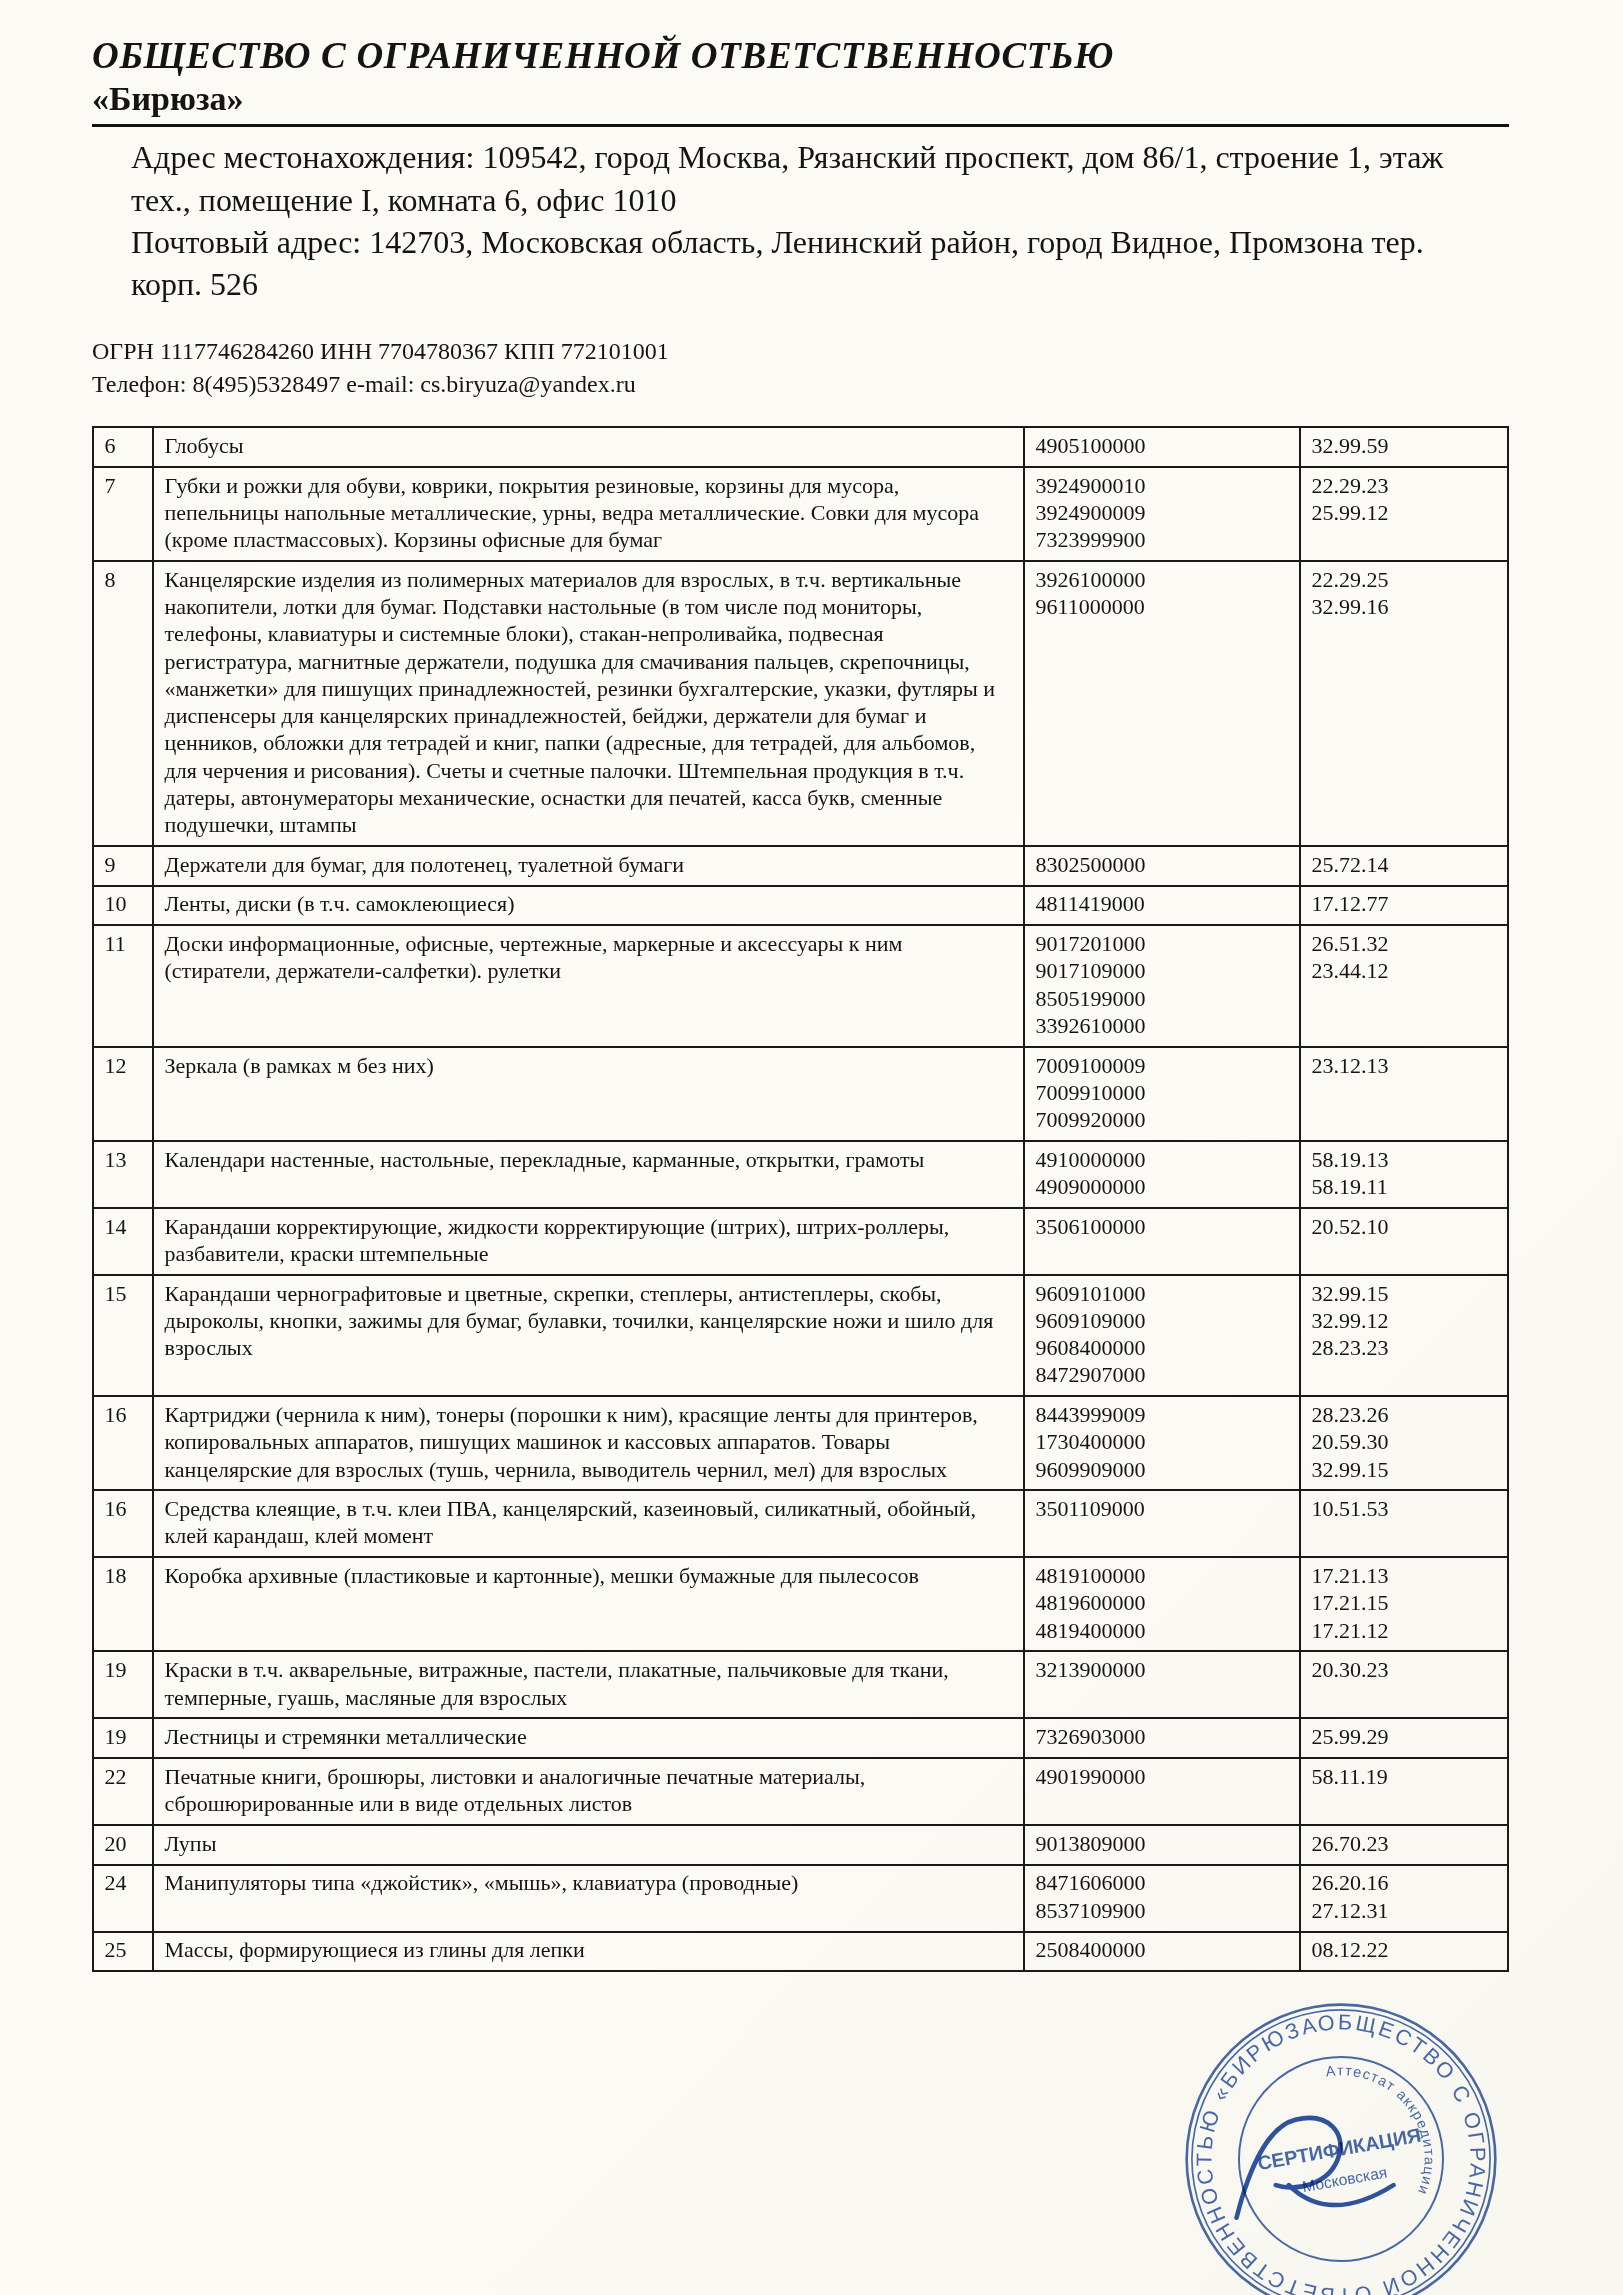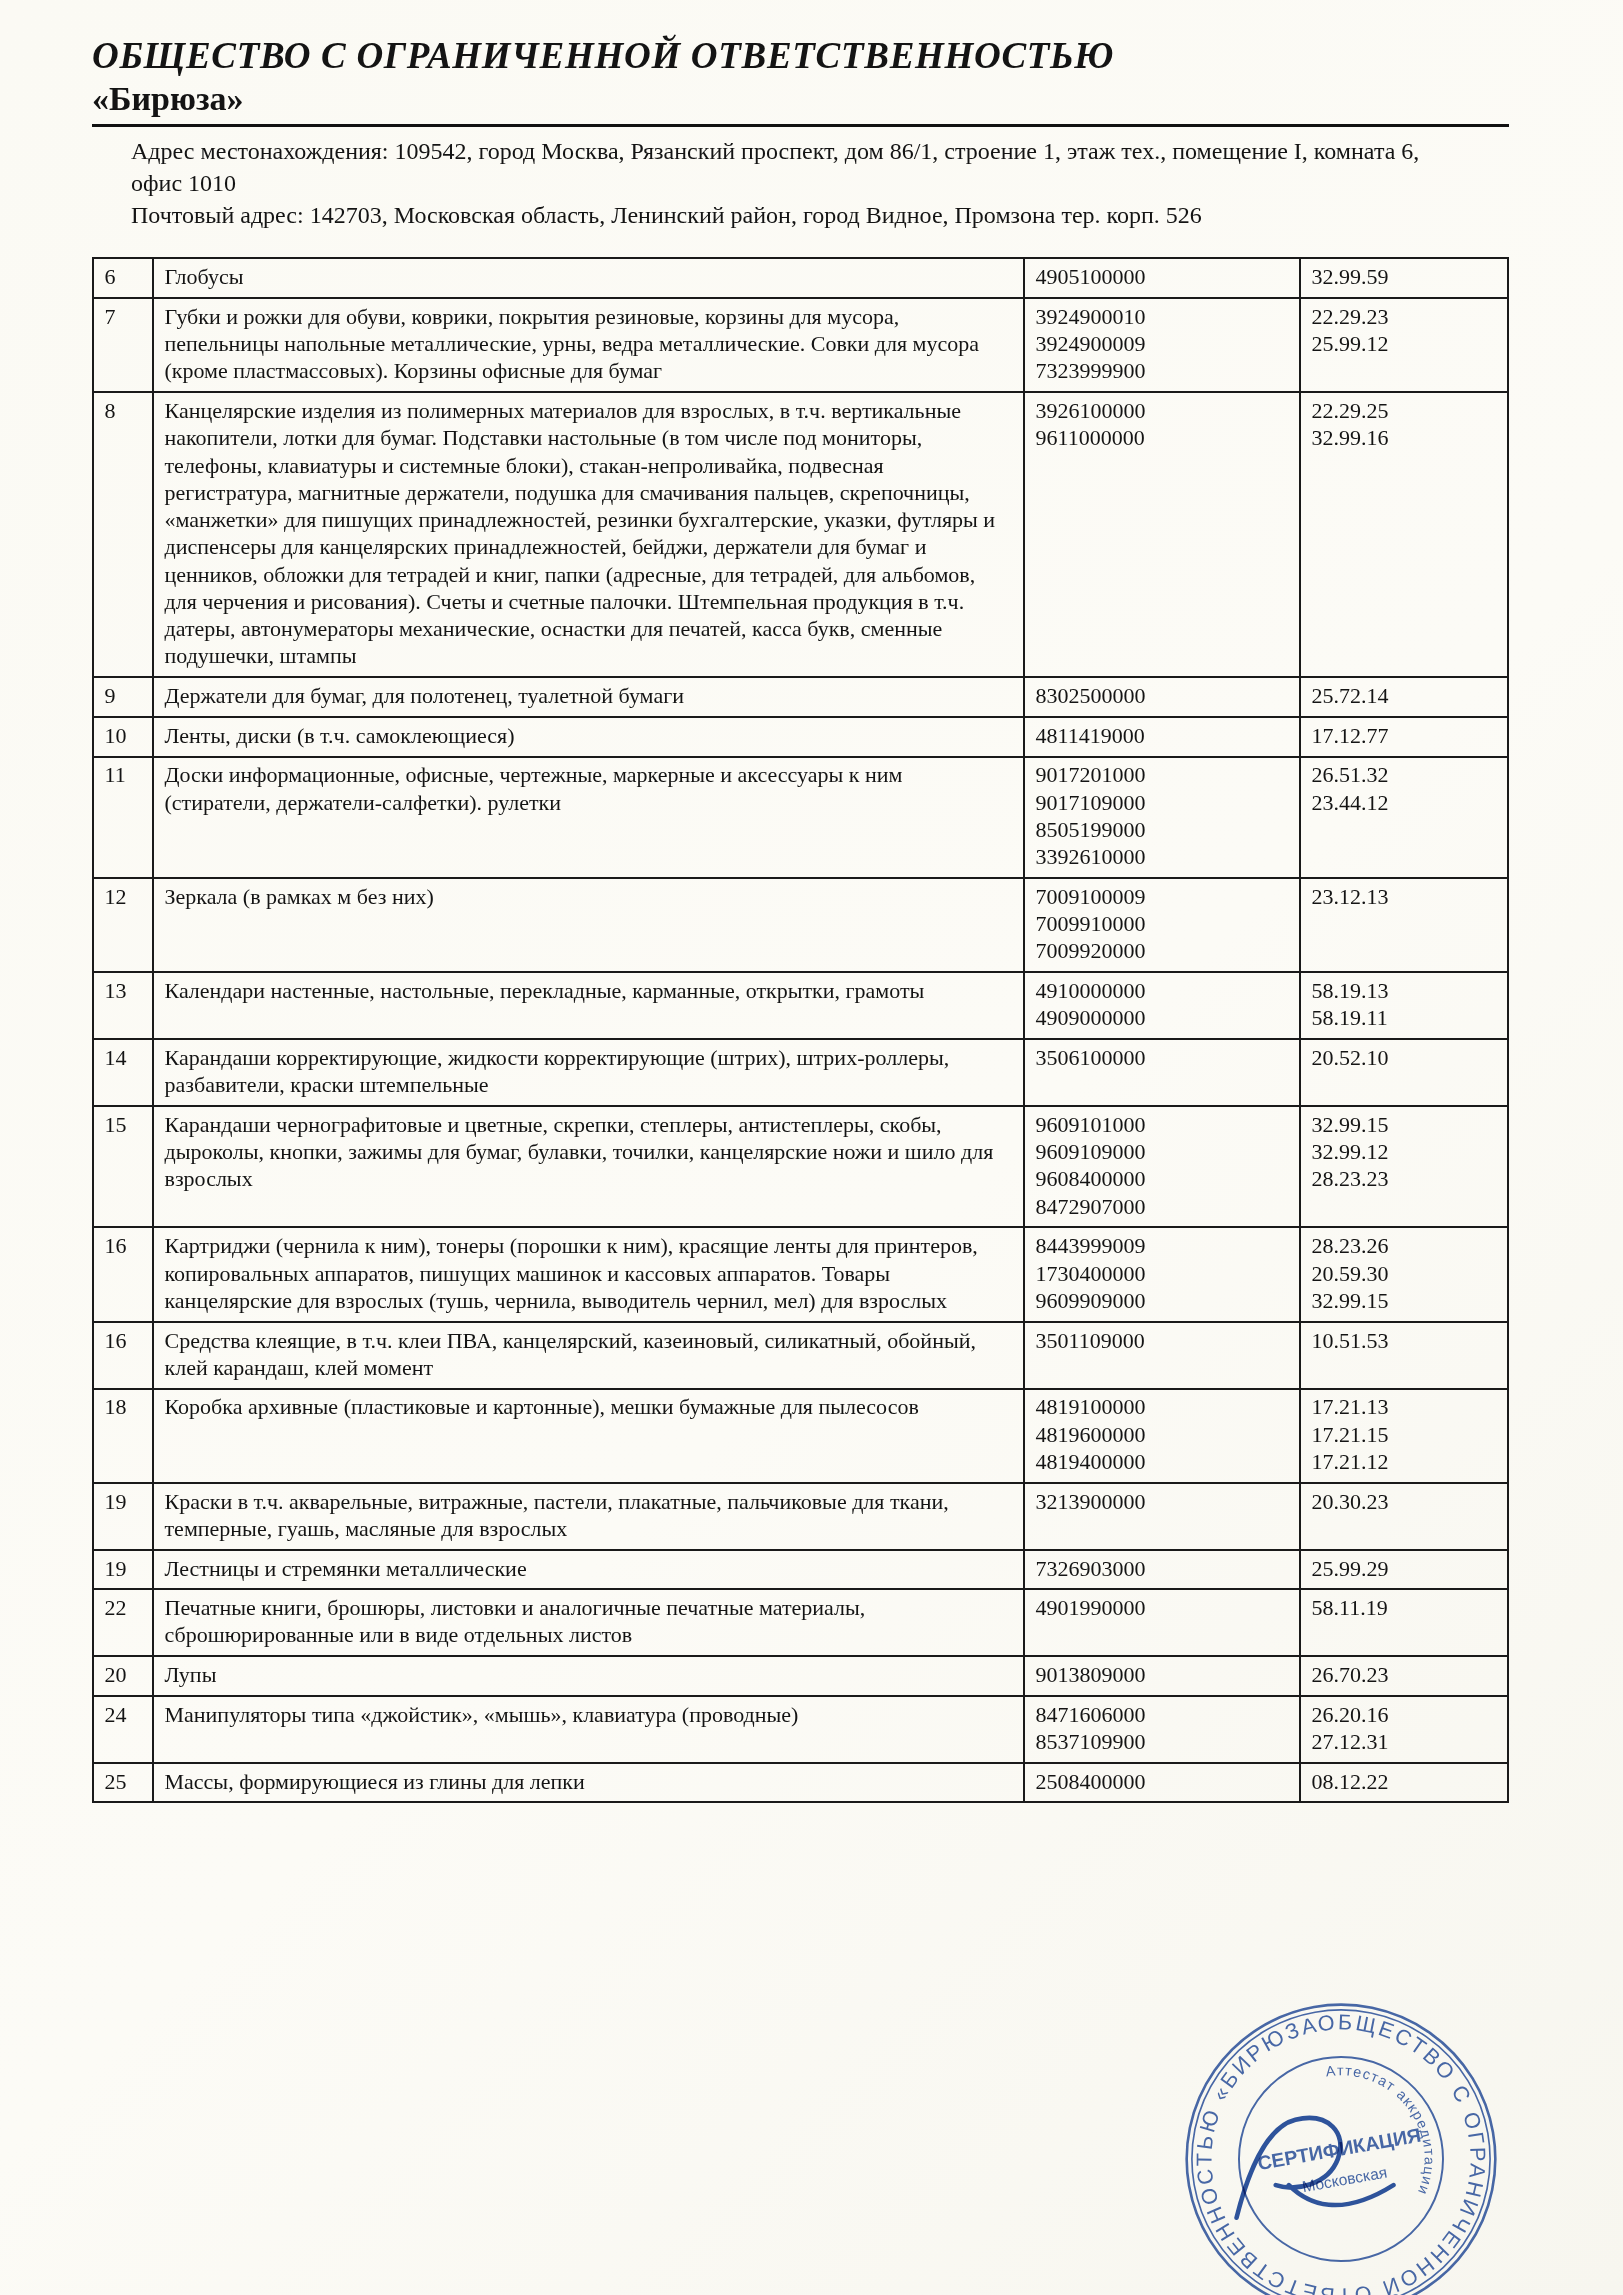--- a/index.html
+++ b/index.html
@@ -35,21 +35,21 @@
     font-size: 34px;
     font-weight: bold;
     margin: 2.6px 0 6.5px 0;
   }
   .header-divider {
     border: none;
     border-top: 3.9px solid #111;
     margin: 0 0 9.2px 0;
   }
   .addr-line {
-    font-size: 24px;
+    font-size: 32px;
     line-height: 1.32;
     margin: 0 39px;
   }
   .reg-block { margin-top: 30px; }
   .reg-line { font-size: 24px; line-height: 1.35; }
 
   table.product-table {
     margin-top: 26px;
     width: 100%;
     border-collapse: collapse;
@@ -91,20 +91,24 @@
 
 <div class="page">
   <div class="content">
 
     <div class="doc-header">
       <div class="doc-title">ОБЩЕСТВО С ОГРАНИЧЕННОЙ ОТВЕТСТВЕННОСТЬЮ</div>
       <div class="doc-company">«Бирюза»</div>
       <hr class="header-divider">
       <div class="addr-line">Адрес местонахождения: 109542, город Москва, Рязанский проспект, дом 86/1, строение 1, этаж тех., помещение I, комната 6, офис 1010</div>
       <div class="addr-line">Почтовый адрес: 142703, Московская область, Ленинский район, город Видное, Промзона тер. корп. 526</div>
+      <div class="reg-block">
+        <div class="reg-line">ОГРН 1117746284260 ИНН 7704780367 КПП 772101001</div>
+        <div class="reg-line">Телефон: 8(495)5328497 e-mail: cs.biryuza@yandex.ru</div>
+      </div>
     </div>
 
     <table class="product-table">
       <colgroup>
         <col style="width:60px">
         <col>
         <col style="width:276px">
         <col style="width:208px">
       </colgroup>
       <tbody>

